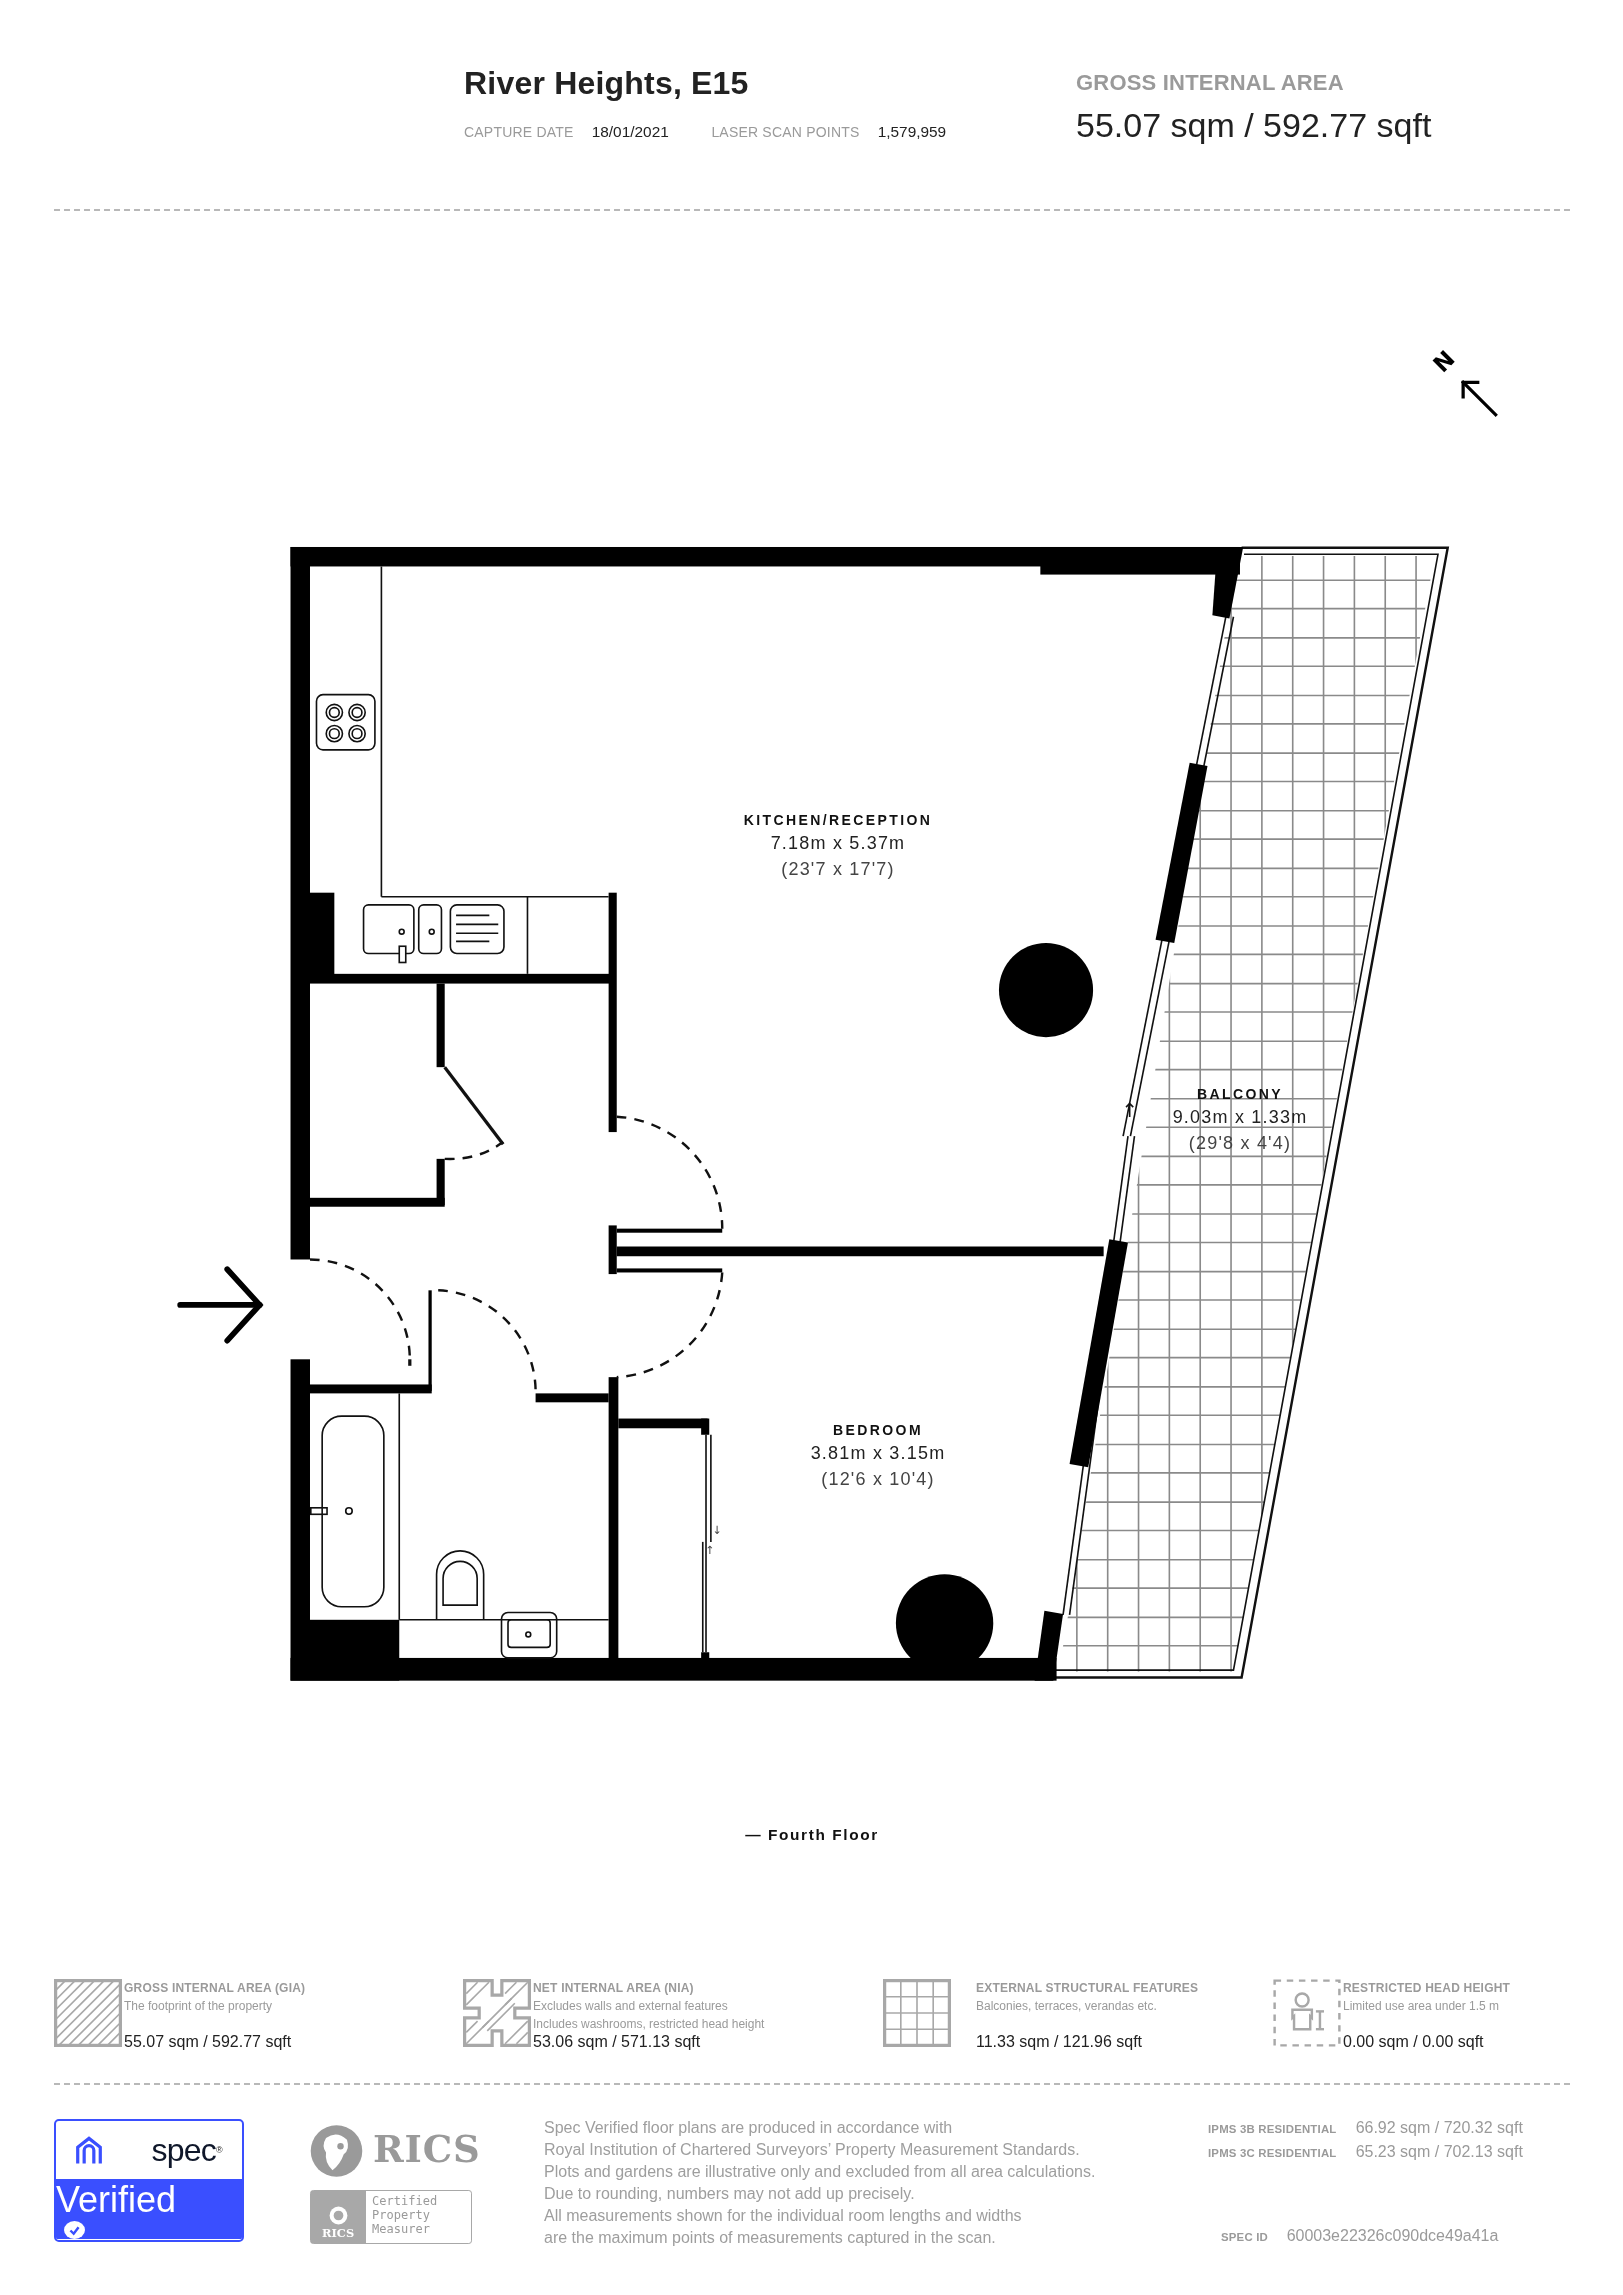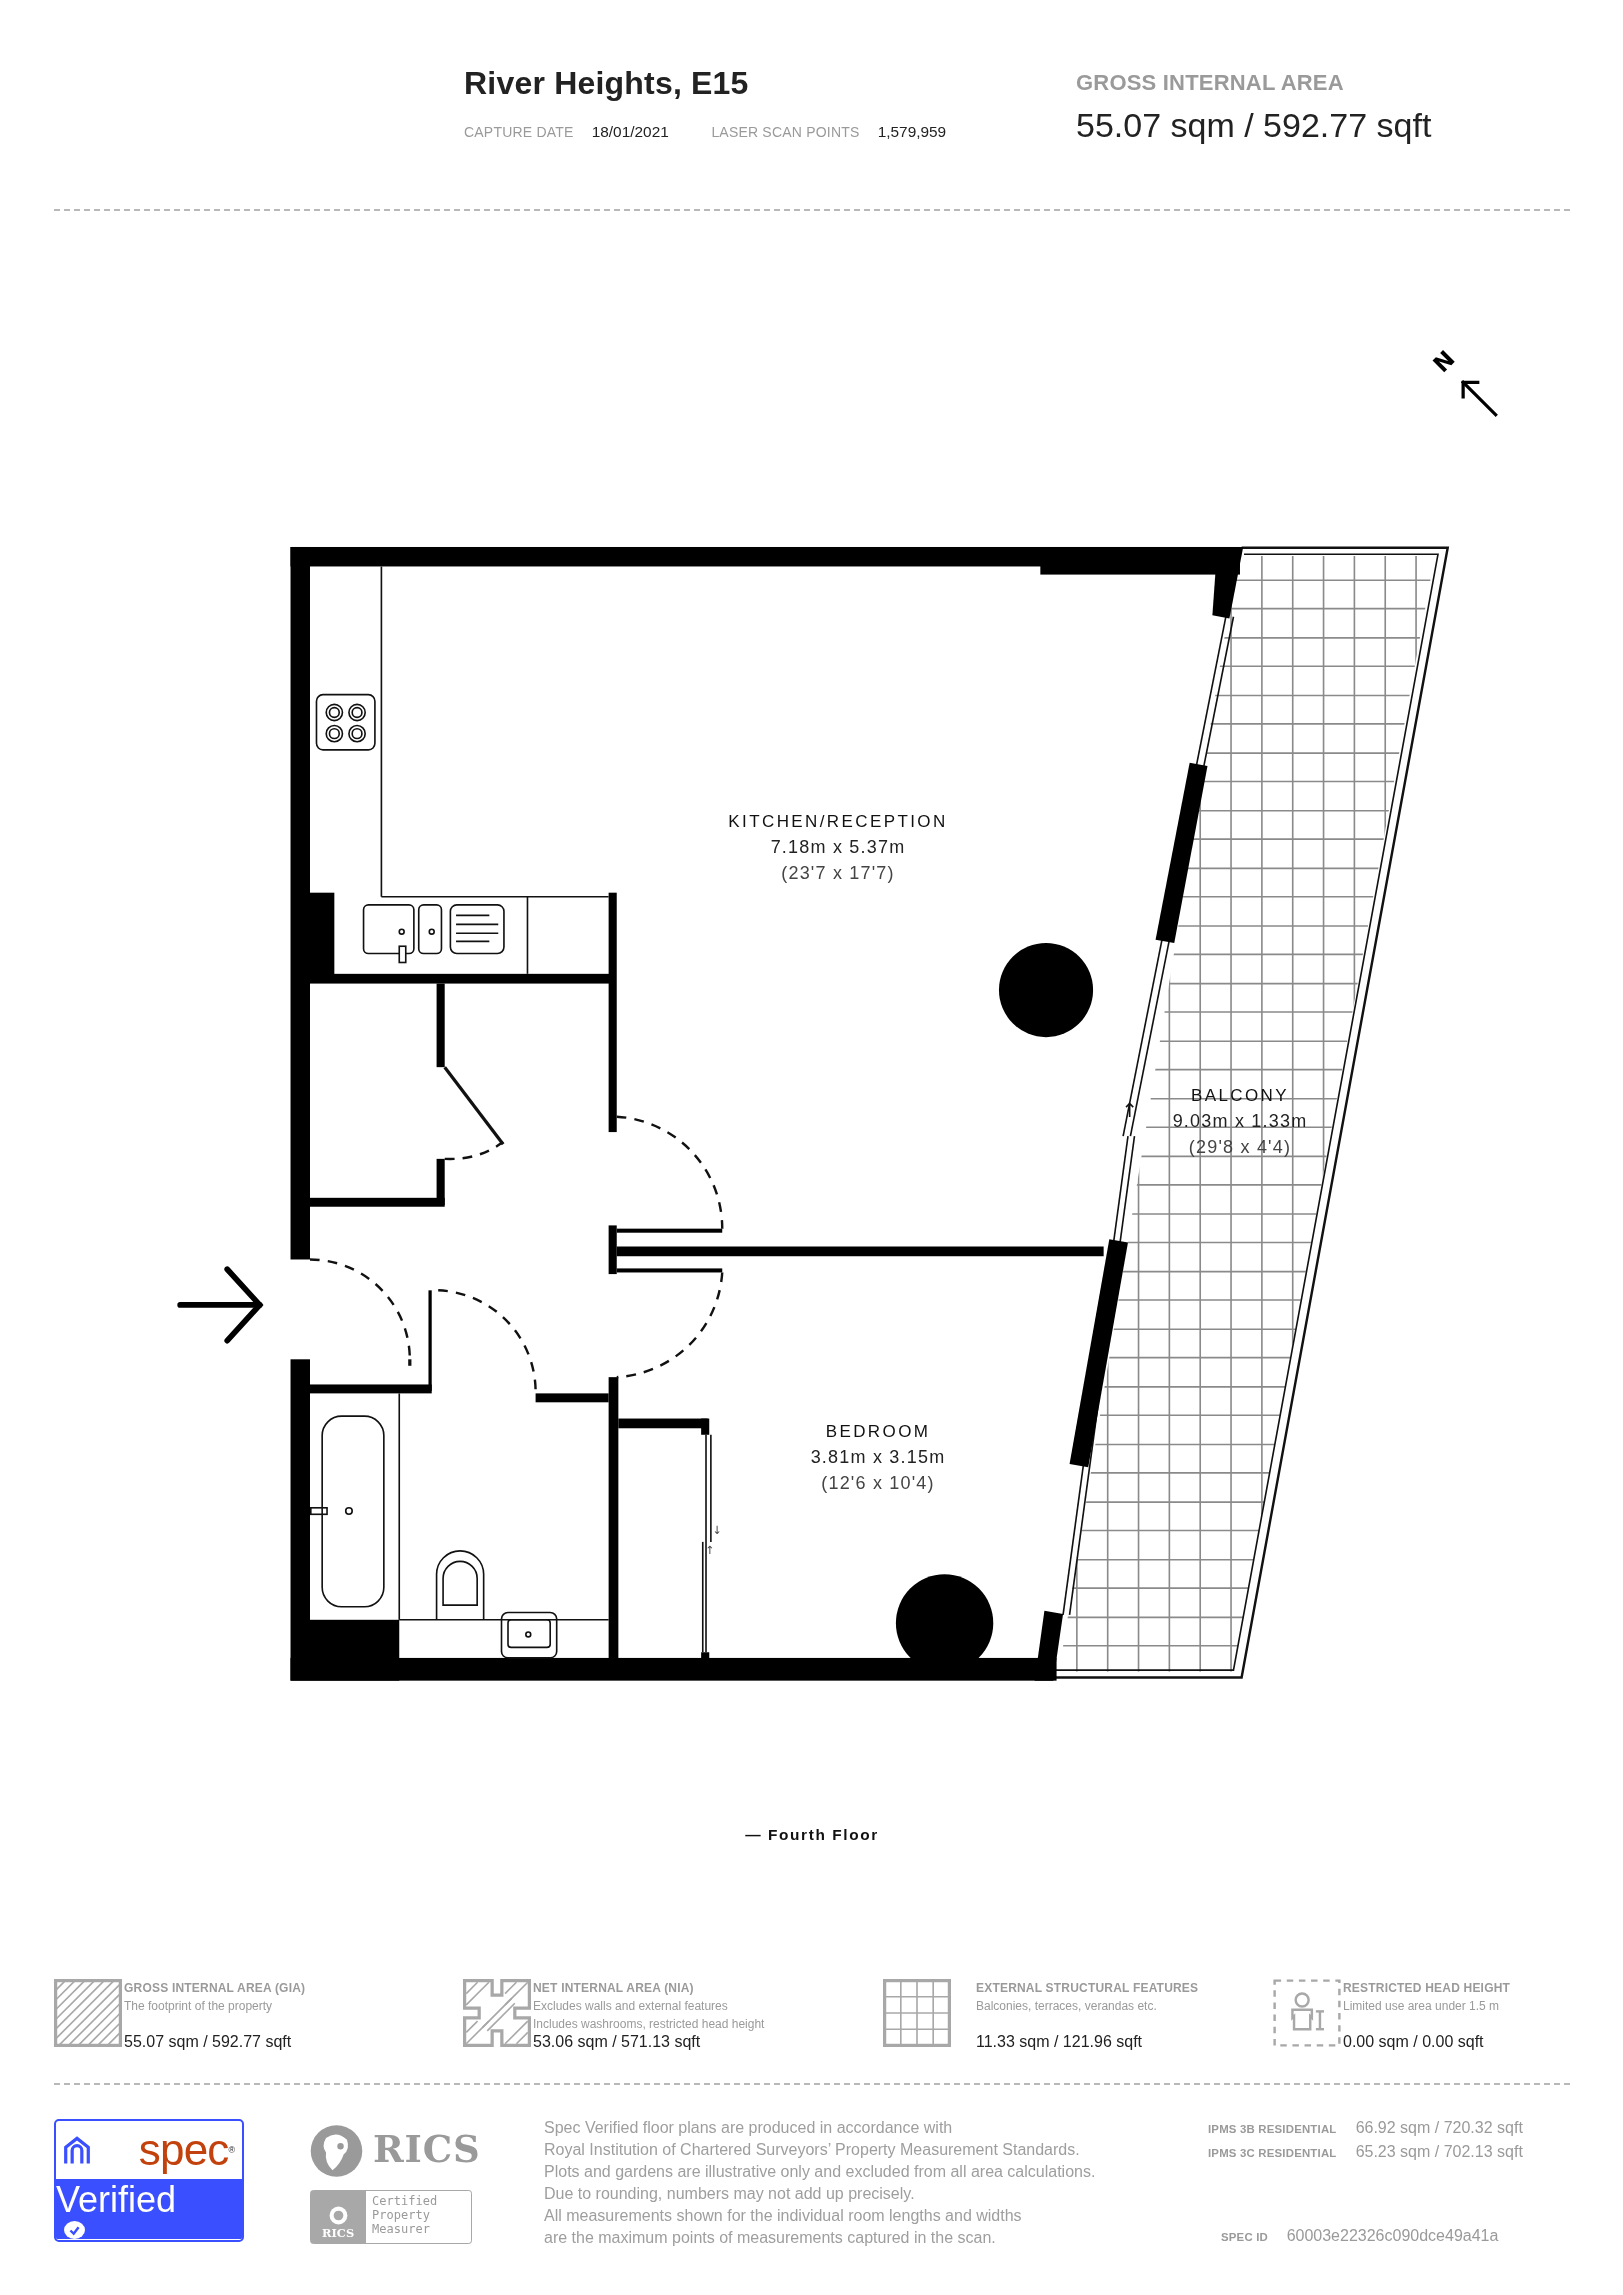--- a/index.html
+++ b/index.html
@@ -13,37 +13,37 @@
   .meta-label { font-size: 14px; color: #9a9a9a; letter-spacing: 0.2px; }
   .meta-value { font-size: 15.4px; color: #222; }
   .gia-label { left: 1076px; top: 70px; font-size: 22px; color: #9a9a9a; font-weight: 700; letter-spacing: 0.2px; }
   .gia-value { left: 1076px; top: 106px; font-size: 34px; color: #222; }
 
   .dash-line { left: 54px; width: 1516px; height: 0; border-top: 2.4px dashed #b8b8b8; }
 
   
   #plan { position: absolute; left: 0; top: 0; width: 1623px; height: 2295px; }
   .room-label { position: absolute; text-align: center; transform: translateX(-50%); white-space: nowrap; }
-  .room-name { font-size: 17px; font-weight: 400; letter-spacing: 2.4px; color: #111; }
+  .room-name { font-size: 14px; font-weight: 700; letter-spacing: 2.4px; color: #111; }
   .room-dim { font-size: 18px; letter-spacing: 1.2px; color: #222; margin-top: 4.9px; }
   .room-imp { font-size: 18px; letter-spacing: 1.2px; color: #444; margin-top: 4.9px; }
   .floor-label { left: 812px; top: 1826px; transform: translateX(-50%); font-size: 15.4px; font-weight: 700; letter-spacing: 1.6px; color: #111; }
 
   
   .legend-item { position: absolute; top: 1979px; display: flex; }
   .legend-icon { width: 68px; height: 68px; flex: none; }
   .legend-text { margin-left: 2px; }
   .legend-title { font-size: 12px; color: #9a9a9a; font-weight: 700; letter-spacing: 0.2px; line-height: 18px; }
   .legend-desc { font-size: 12px; color: #9a9a9a; line-height: 18px; }
   .legend-value { font-size: 16px; color: #222; position: absolute; top: 54px; white-space: nowrap; }
 
   
   .spec-badge { left: 54px; top: 2119px; width: 190px; height: 123px; border: 2.4px solid #3a4fff; border-radius: 4.9px; overflow: hidden; background: #fff; }
   .spec-top { height: 58px; display: flex; align-items: center; justify-content: center; }
-  .spec-word { font-size: 44px; color: #c2410c; letter-spacing: -0.8px; margin-left: 48px; }
+  .spec-word { font-size: 32px; color: #0f172a; letter-spacing: -0.8px; margin-left: 48px; }
   .spec-reg { font-size: 9px; vertical-align: top; }
   .spec-bottom { height: 60px; background: #3a4fff; display: flex; align-items: flex-start; justify-content: center; color: #fff; font-size: 36px; flex-direction: column; }
   .verified-check { width: 21px; height: 21px; border-radius: 50%; background: #fff; margin-left: 8px; display: flex; align-items: center; justify-content: center; }
 
   .disclaimer { left: 544px; top: 2117px; font-size: 16px; line-height: 22px; color: #9e9e9e; }
   .ipms-row { position: absolute; left: 1208px; white-space: nowrap; }
   .ipms-label { font-size: 11.4px; color: #9a9a9a; font-weight: 700; letter-spacing: 0.2px; display: inline-block; width: 144px; }
   .ipms-value { font-size: 16px; color: #9a9a9a; }
   .specid { left: 1208px; top: 2227px; white-space: nowrap; }
 </style>

